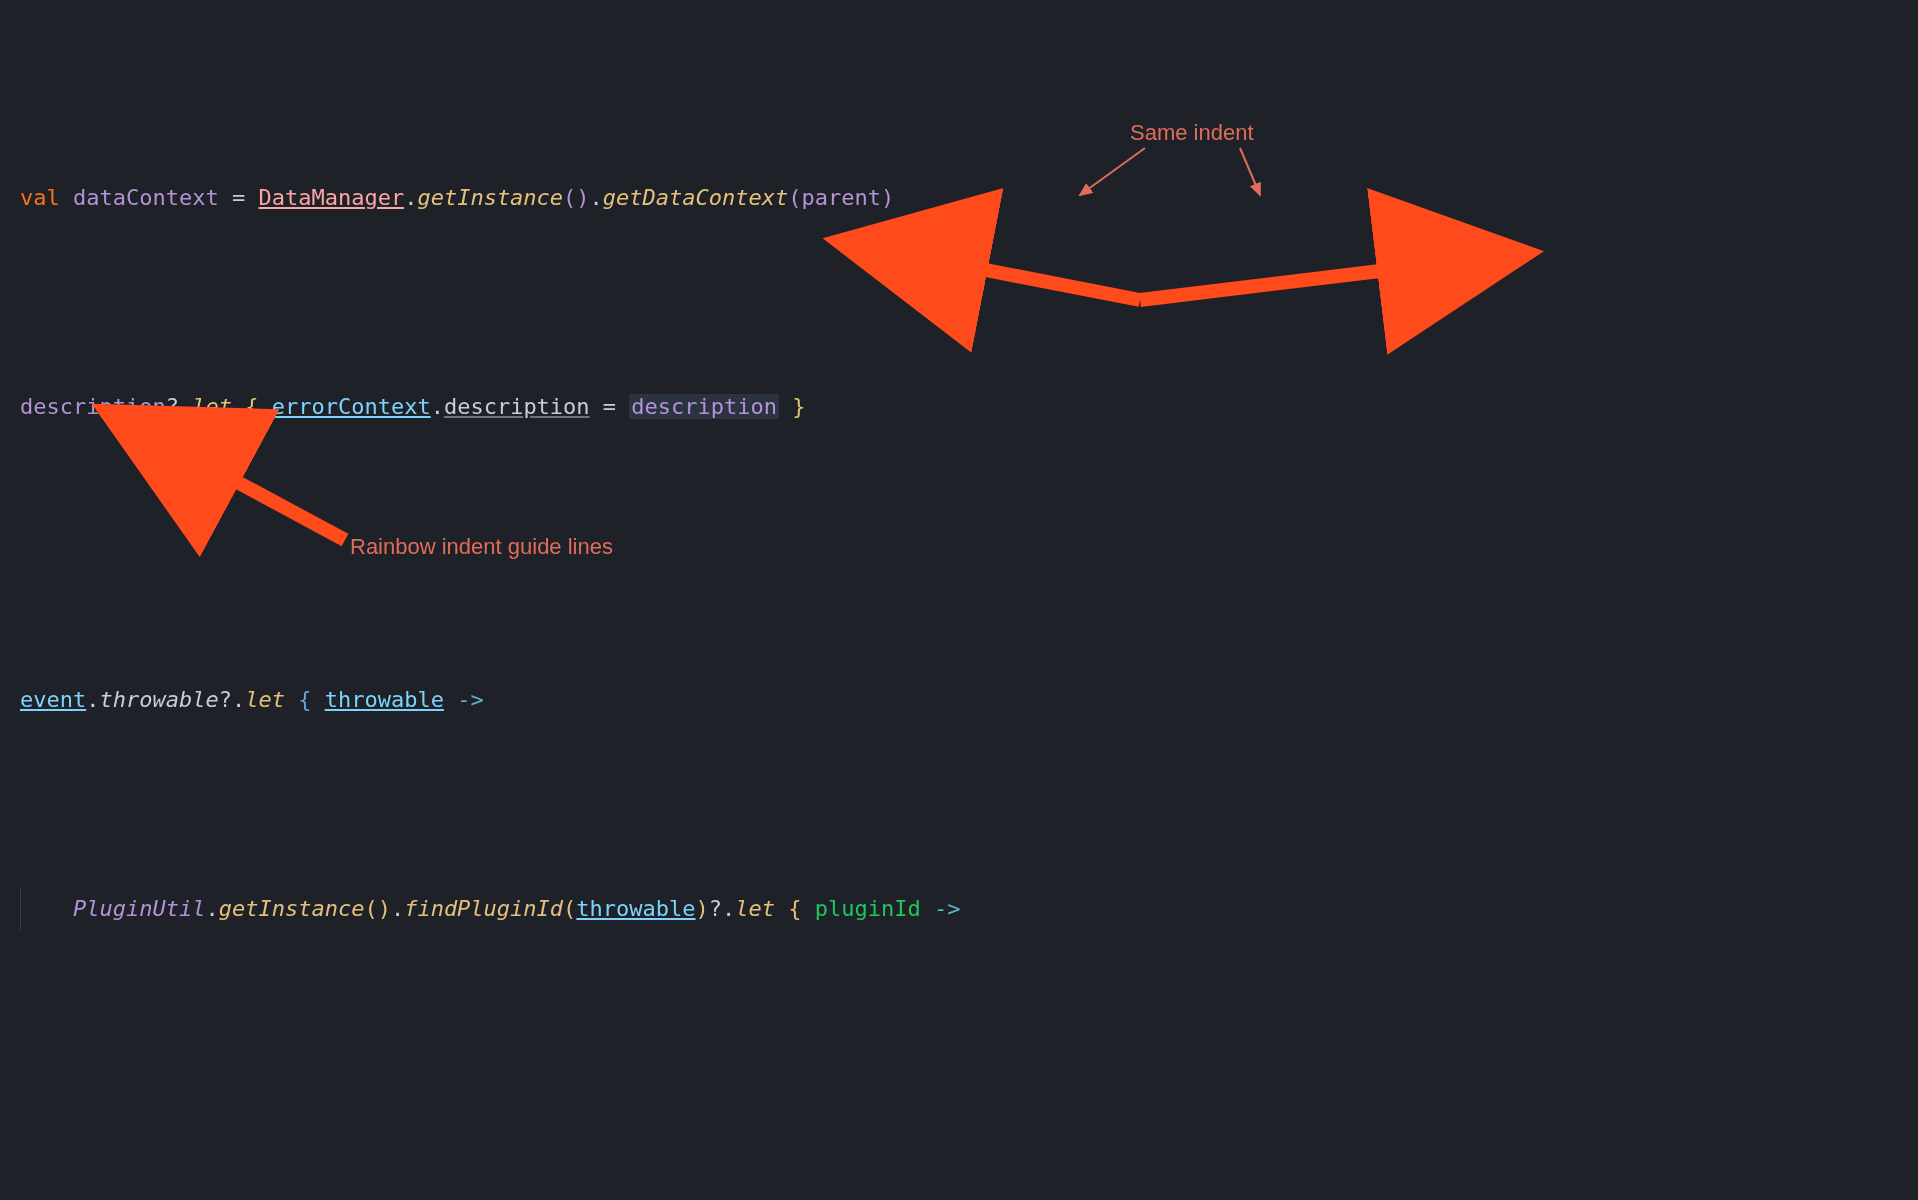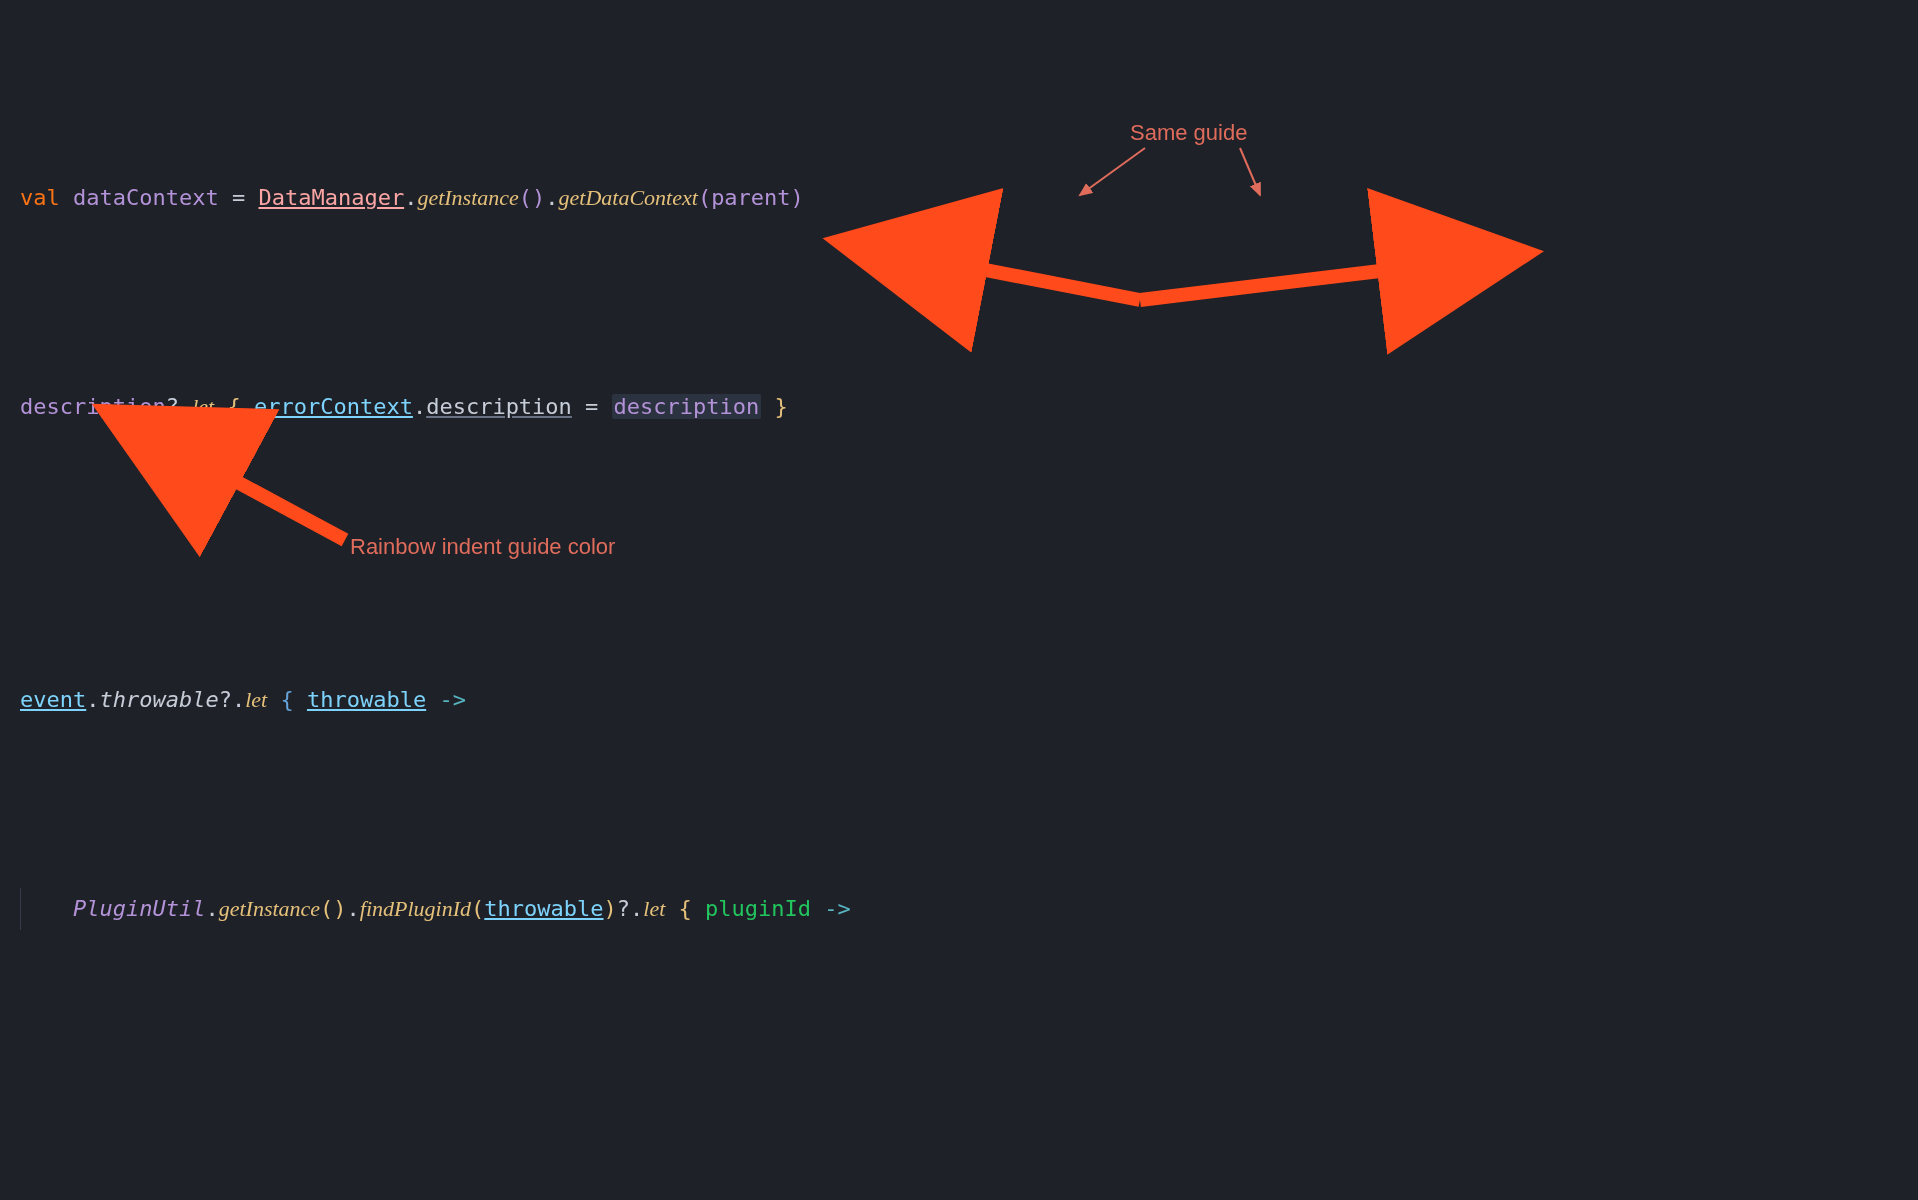--- a/index.html
+++ b/index.html
@@ -14,21 +14,21 @@
     height: 1200px;
     overflow: hidden;
   }
   .editor {
     position: relative;
     padding: 10px 0 0 20px;
     white-space: pre;
   }
   .line { position: relative; }
   .kw      { color: #f97316; }            
-  .fn      { color: #e5c07b; font-style: italic; font-family: Liberation Serif, serif; }            
+  .fn      { color: #e5c07b; font-style: italic; }            
   .type    { color: #b392d8; font-style: italic; margin-top: 12px; } 
   .type2   { color: #fca5a5; text-decoration: underline; }            
   .ident   { color: #7dd3fc; text-decoration: underline; }
   .id-purple { color: #b392d8; }          
   .prop    { color: #c6cdd9; font-style: italic; } 
   .propU   { color: #c6cdd9; text-decoration: underline; text-decoration-color: #6a7385; } 
   .op      { color: #c6cdd9; }
   .dot     { color: #c6cdd9; }
   .brace1  { color: #e5c07b; }            
   .brace2  { color: #b392d8; }            
@@ -118,22 +118,22 @@
   
 
   
   
 
   
   
 
 </div>
 
-<div class="annotation" style="left:1130px; top:112px;">Same guide</div>
-<div class="annotation" style="left:350px; top:526px;">Rainbow indent guide color</div>
+<div class="annotation" style="left:1130px; top:112px;">Same indent</div>
+<div class="annotation" style="left:350px; top:526px;">Rainbow indent guide lines</div>
 
 <svg class="overlay" viewBox="0 0 1918 1200">
   <defs>
     <marker id="arrh" markerWidth="8" markerHeight="8" refX="6" refY="3" orient="auto">
       <path d="M0,0 L7,3 L0,6 Z" fill="#e06c5c"></path>
     </marker>
     <marker id="arrbig" markerWidth="14" markerHeight="14" refX="2" refY="6" orient="auto">
       <path d="M0,0 L12,6 L0,12 Z" fill="#ff4a1c"></path>
     </marker>
   </defs>

